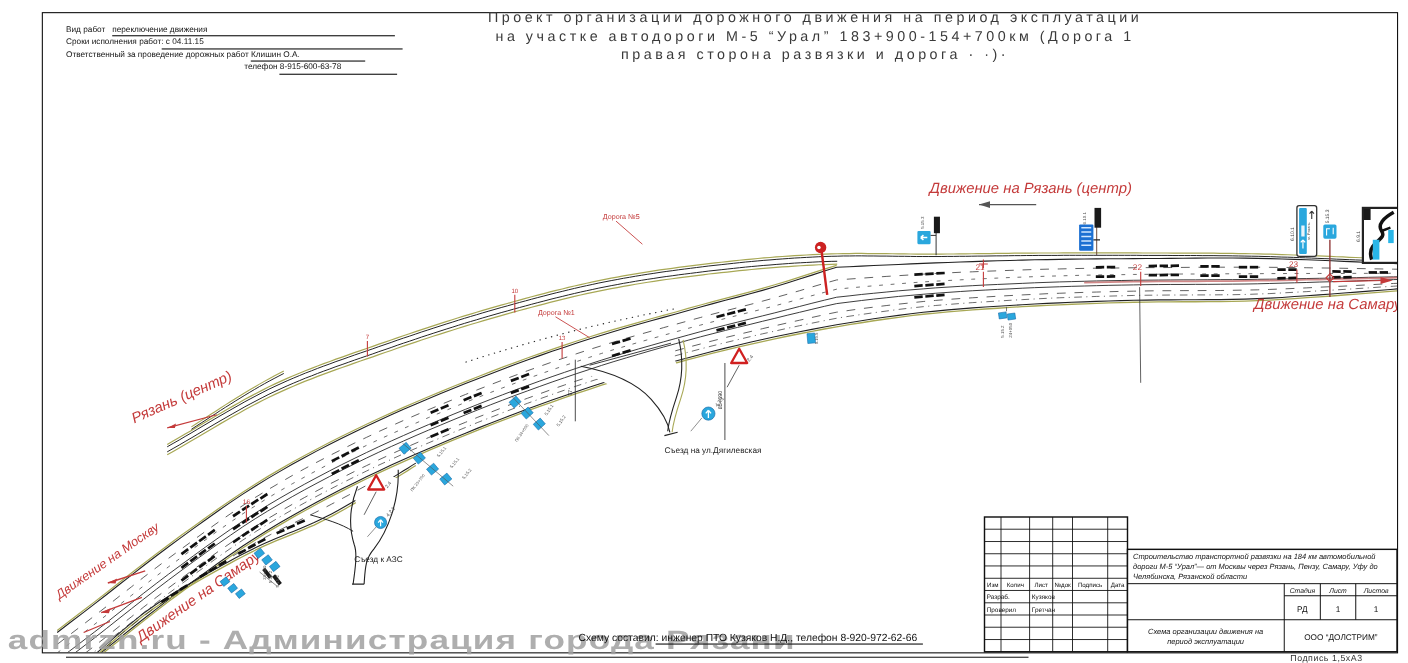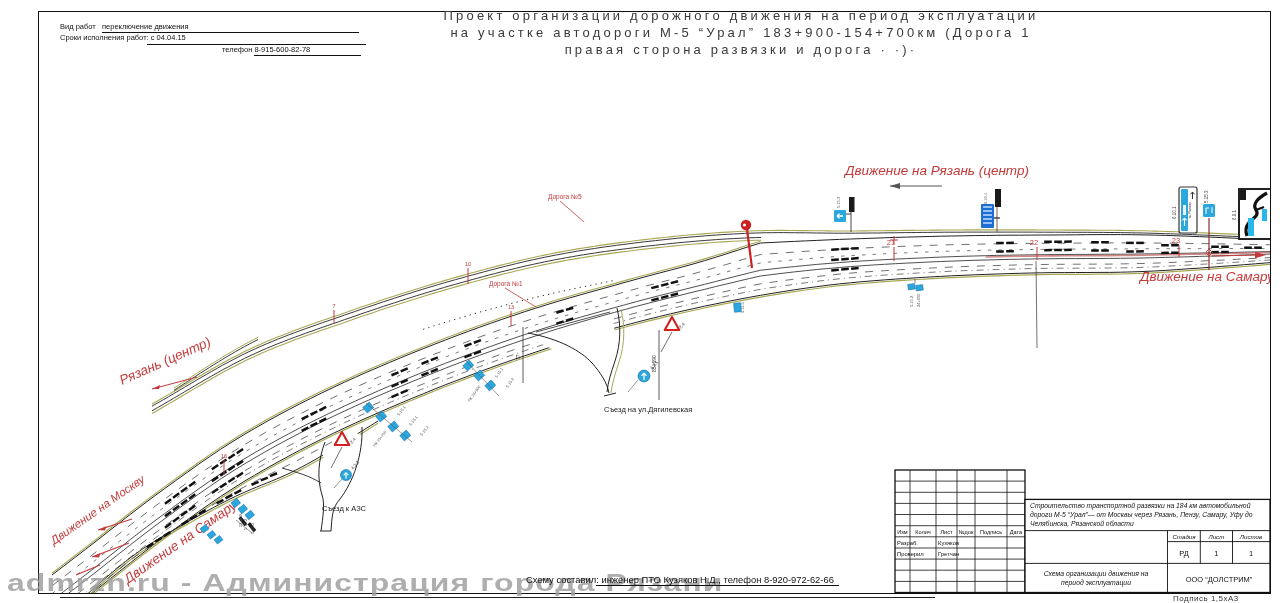--- a/index.html
+++ b/index.html
@@ -15,22 +15,23 @@
 .fmt{position:absolute;left:1173px;top:594px;font-size:8px;color:#333;letter-spacing:0.5px;}
 svg{position:absolute;left:0;top:0;}
 </style>
 </head>
 <body>
 <div class="sheet">
   <div class="frame"></div>
 
   <div class="form">
     <div>Вид работ&nbsp;&nbsp;&nbsp;<span class="u" style="width:257px;">переключение движения</span></div>
-    <div>Сроки исполнения работ<span class="u" style="width:219px;">: с 04.04.15</span></div>
-    <div><span style="display:inline-block;width:162px;"></span>телефон&nbsp;<span class="u" style="width:107px;">8-915-600-82-78</span></div>
+    <div>Сроки исполнения работ<span class="u" style="width:219px;">: с 04.11.15</span></div>
+    <div>Ответственный за проведение дорожных работ&nbsp;<span class="u" style="width:104px;">Клишин О.А.</span></div>
+    <div><span style="display:inline-block;width:162px;"></span>телефон&nbsp;<span class="u" style="width:107px;">8-915-600-63-78</span></div>
   </div>
 
   <div class="title">
     <div>Проект организации дорожного движения на период эксплуатации</div>
     <div>на участке автодороги М-5 “Урал” 183+900-154+700км (Дорога 1</div>
     <div>правая сторона развязки и дорога · ·)·</div>
   </div>
 
   <svg width="1280" height="603" viewBox="0 0 1280 603">
   <defs>

